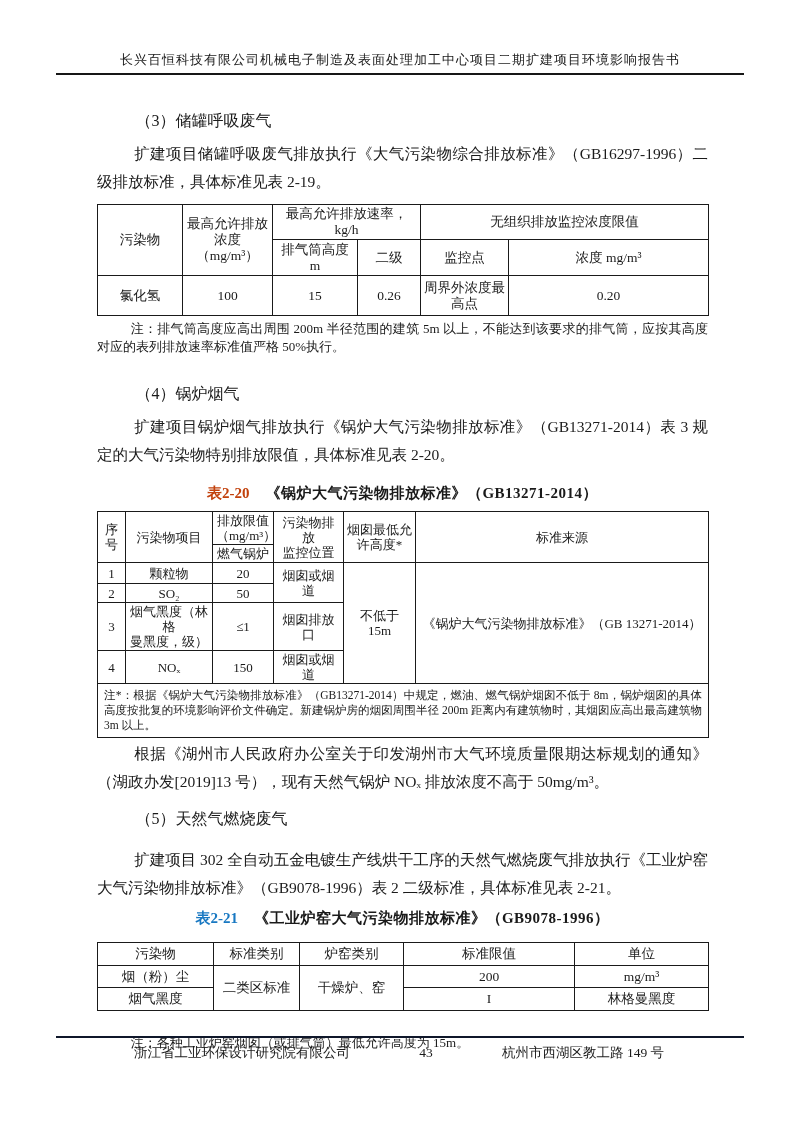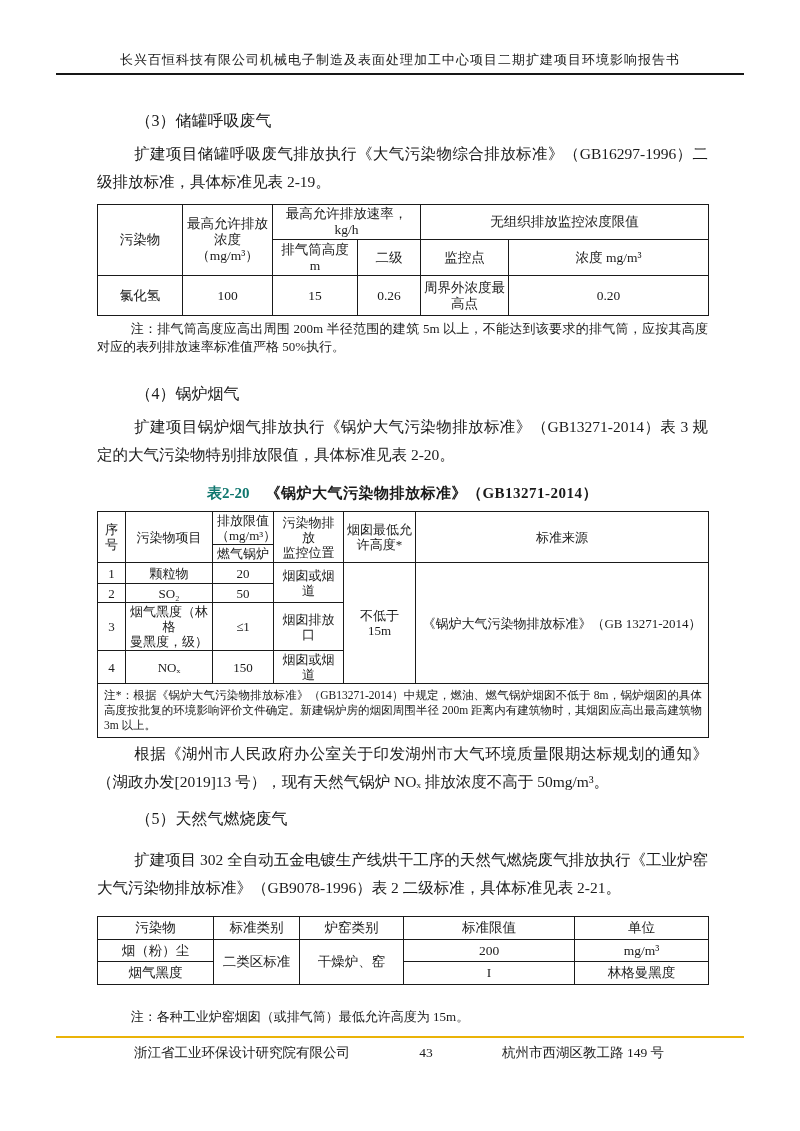--- a/index.html
+++ b/index.html
@@ -52,21 +52,21 @@
   .para-hz { margin-top:2px; }
   .h5 { margin-top:6px; }
   .para-5 { margin-top:16px; }
   .cap-21 { margin-top:6px; }
   .t21 { margin-top:14px; }
   .note-21 { margin-top:22px; line-height:20px; }
 
   
   .page-footer {
     position:absolute; top:1036px; left:56px; right:56px;
-    border-top:2px solid #eab308;
+    border-top:2px solid #0f172a;
     display:flex; justify-content:space-between; align-items:baseline;
     padding:6px 80px 0 78px;
     font-size:13.5px; line-height:18px;
   }
 </style>
 </head>
 <body>
 
 <div class="page">
 
@@ -115,21 +115,21 @@
       </tr>
     </tbody>
       </table>
 
     <div class="note">注：排气筒高度应高出周围 200m 半径范围的建筑 5m 以上，不能达到该要求的排气筒，应按其高度对应的表列排放速率标准值严格 50%执行。</div>
 
     <div class="sec-heading h4">（4）锅炉烟气</div>
     <div class="para para-tight">扩建项目锅炉烟气排放执行《锅炉大气污染物排放标准》（GB13271-2014）表 3 规定的大气污染物特别排放限值，具体标准见表 2-20。</div>
 
     <div class="caption cap-20">
-      <span class="cap-label" style="color: #0f766e;">表2-20</span><span class="cap-title">《锅炉大气污染物排放标准》（GB13271-2014）</span>
+      <span class="cap-label" style="color: #c2410c;">表2-20</span><span class="cap-title">《锅炉大气污染物排放标准》（GB13271-2014）</span>
     </div>
 
     <table class="t20">
       <colgroup>
         <col style="width:28px">
           <col style="width:87px">
           <col style="width:61px">
         <col style="width:70px">
           <col style="width:72px">
           <col style="width:293px">
@@ -180,20 +180,23 @@
         <td colspan="6" class="t-note">注*：根据《锅炉大气污染物排放标准》（GB13271-2014）中规定，燃油、燃气锅炉烟囱不低于 8m，锅炉烟囱的具体高度按批复的环境影响评价文件确定。新建锅炉房的烟囱周围半径 200m 距离内有建筑物时，其烟囱应高出最高建筑物 3m 以上。</td>
       </tr>
     </tbody>
       </table>
 
     <div class="para para-hz">根据《湖州市人民政府办公室关于印发湖州市大气环境质量限期达标规划的通知》（湖政办发[2019]13 号），现有天然气锅炉 NOₓ 排放浓度不高于 50mg/m³。</div>
 
     <div class="sec-heading h5">（5）天然气燃烧废气</div>
     <div class="para para-5">扩建项目 302 全自动五金电镀生产线烘干工序的天然气燃烧废气排放执行《工业炉窑大气污染物排放标准》（GB9078-1996）表 2 二级标准，具体标准见表 2-21。</div>
 
+    <div class="caption cap-21">
+      <span class="cap-label" style="color: rgb(24, 120, 194);">表2-21</span><span class="cap-title">《工业炉窑大气污染物排放标准》（GB9078-1996）</span>
+    </div>
 
     <table class="t21">
       <colgroup>
         <col style="width:116px">
           <col style="width:86px">
           <col style="width:104px">
         <col style="width:171px">
           <col style="width:134px">
       </colgroup>
       <tbody>

